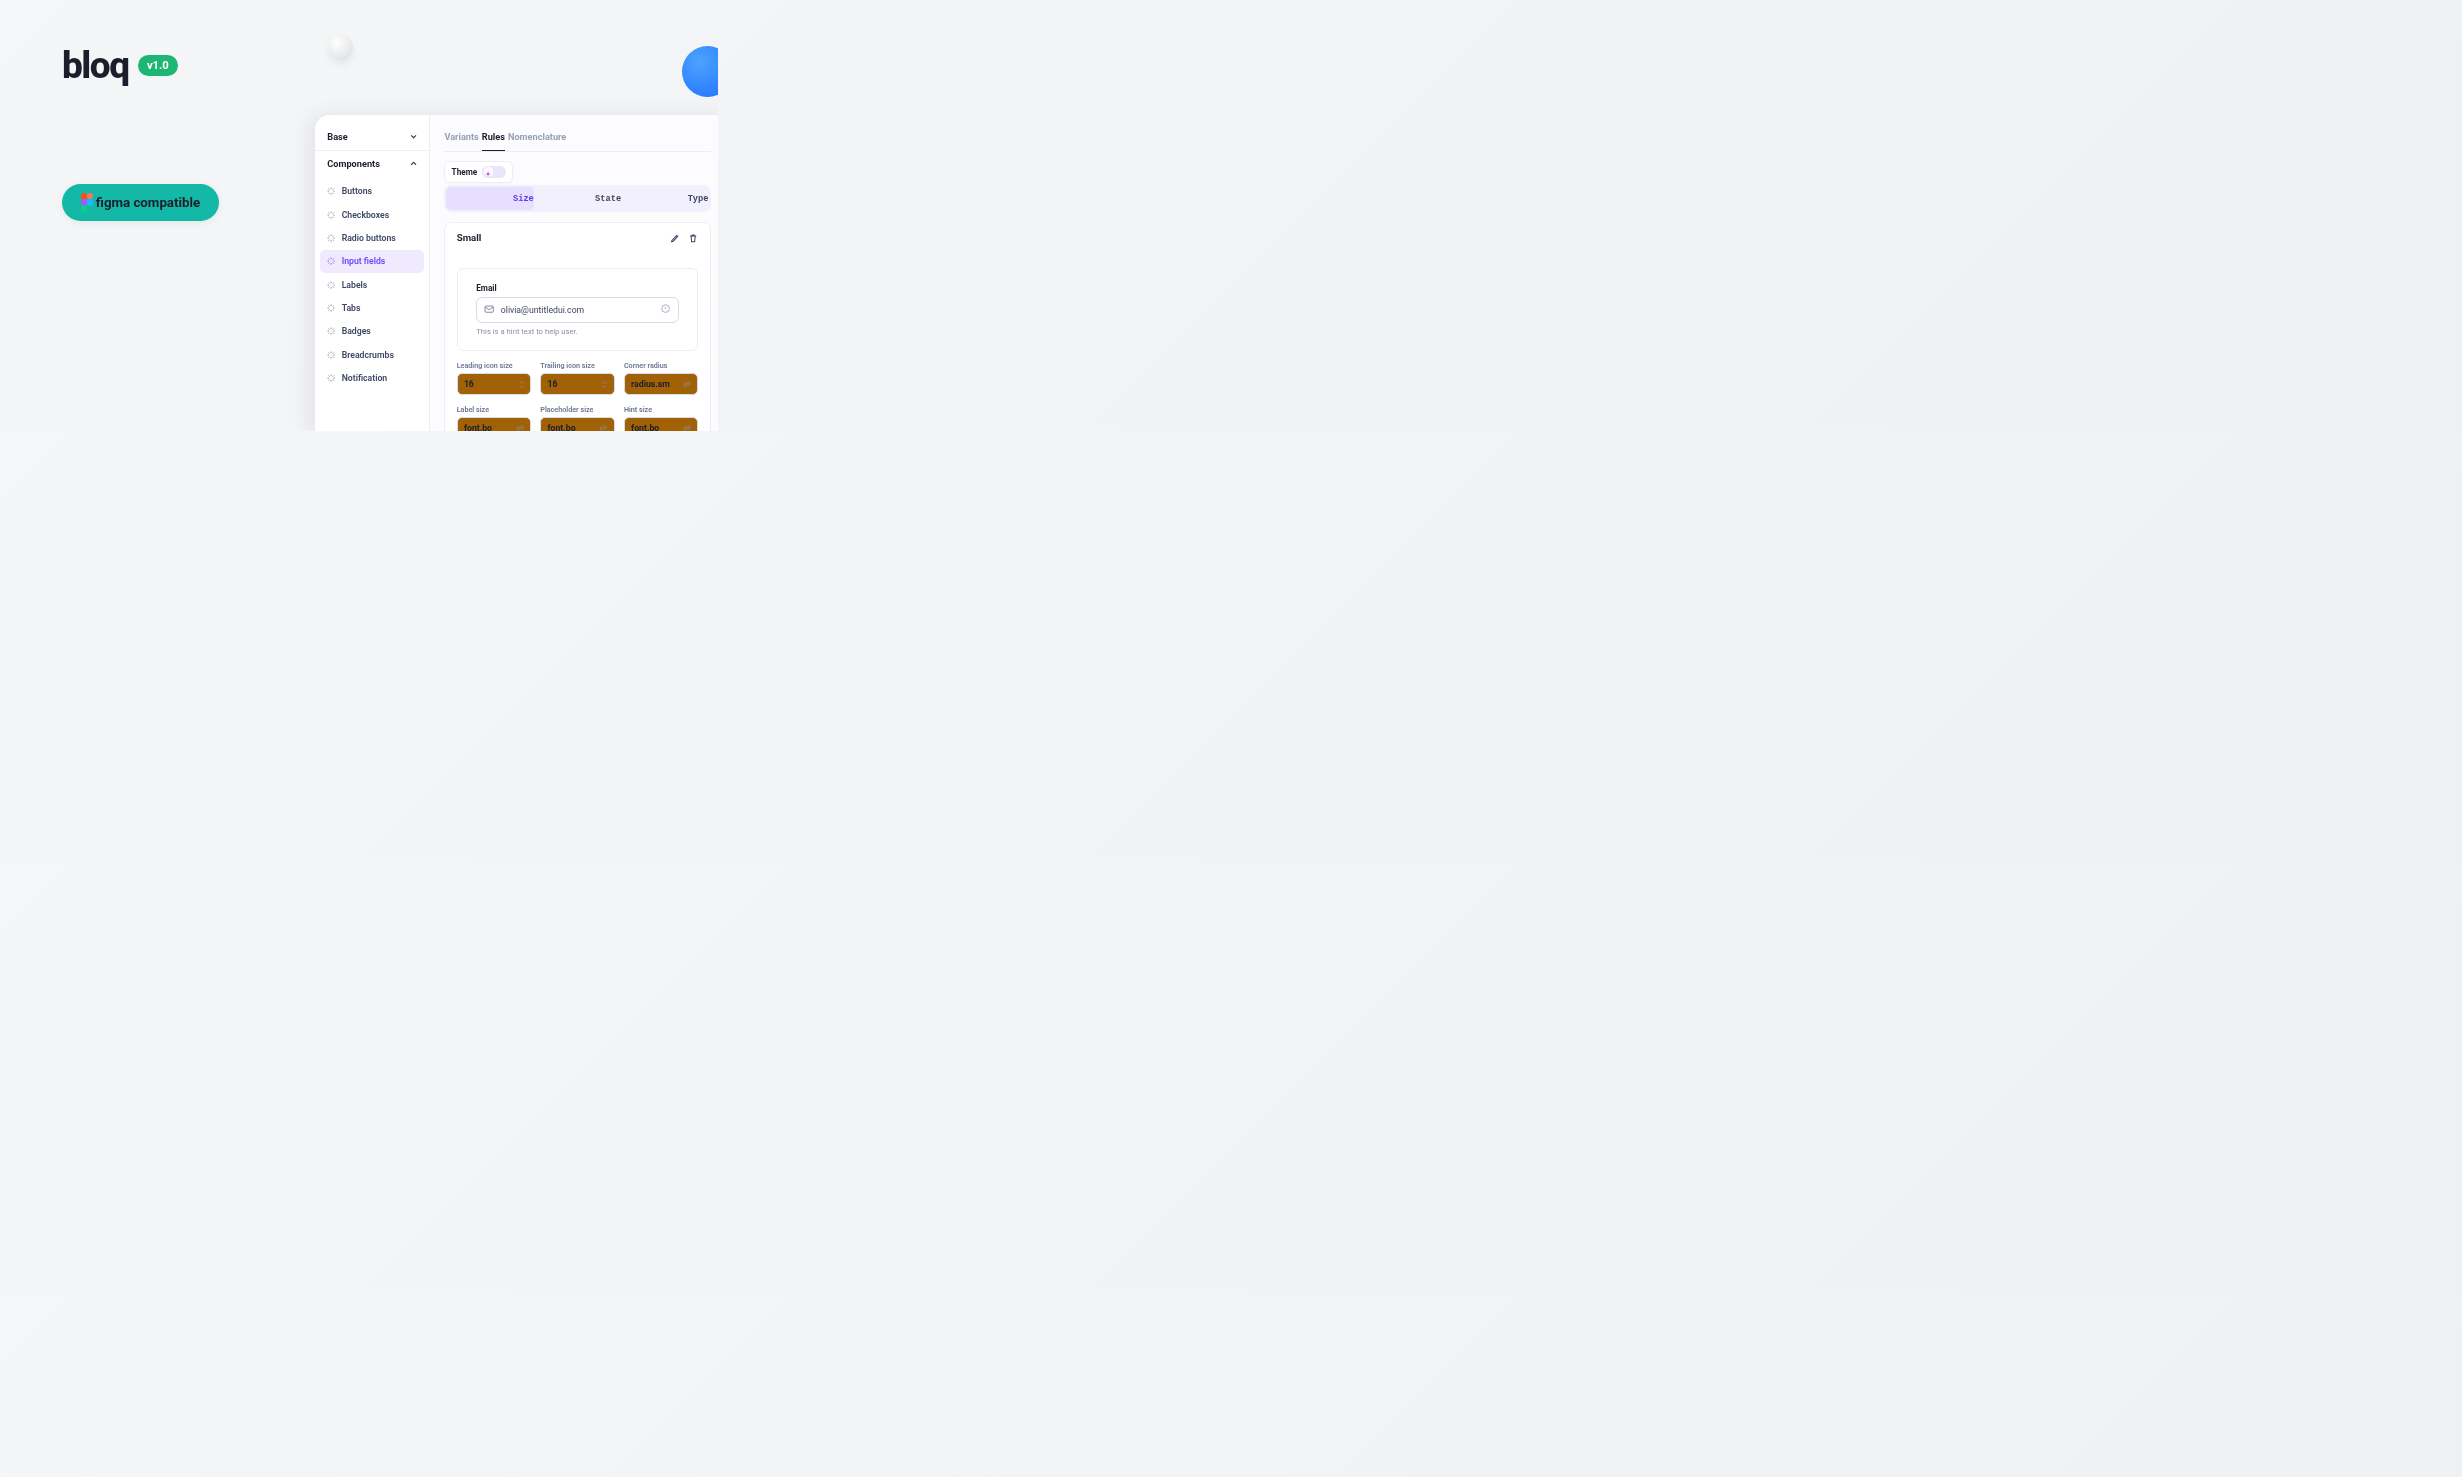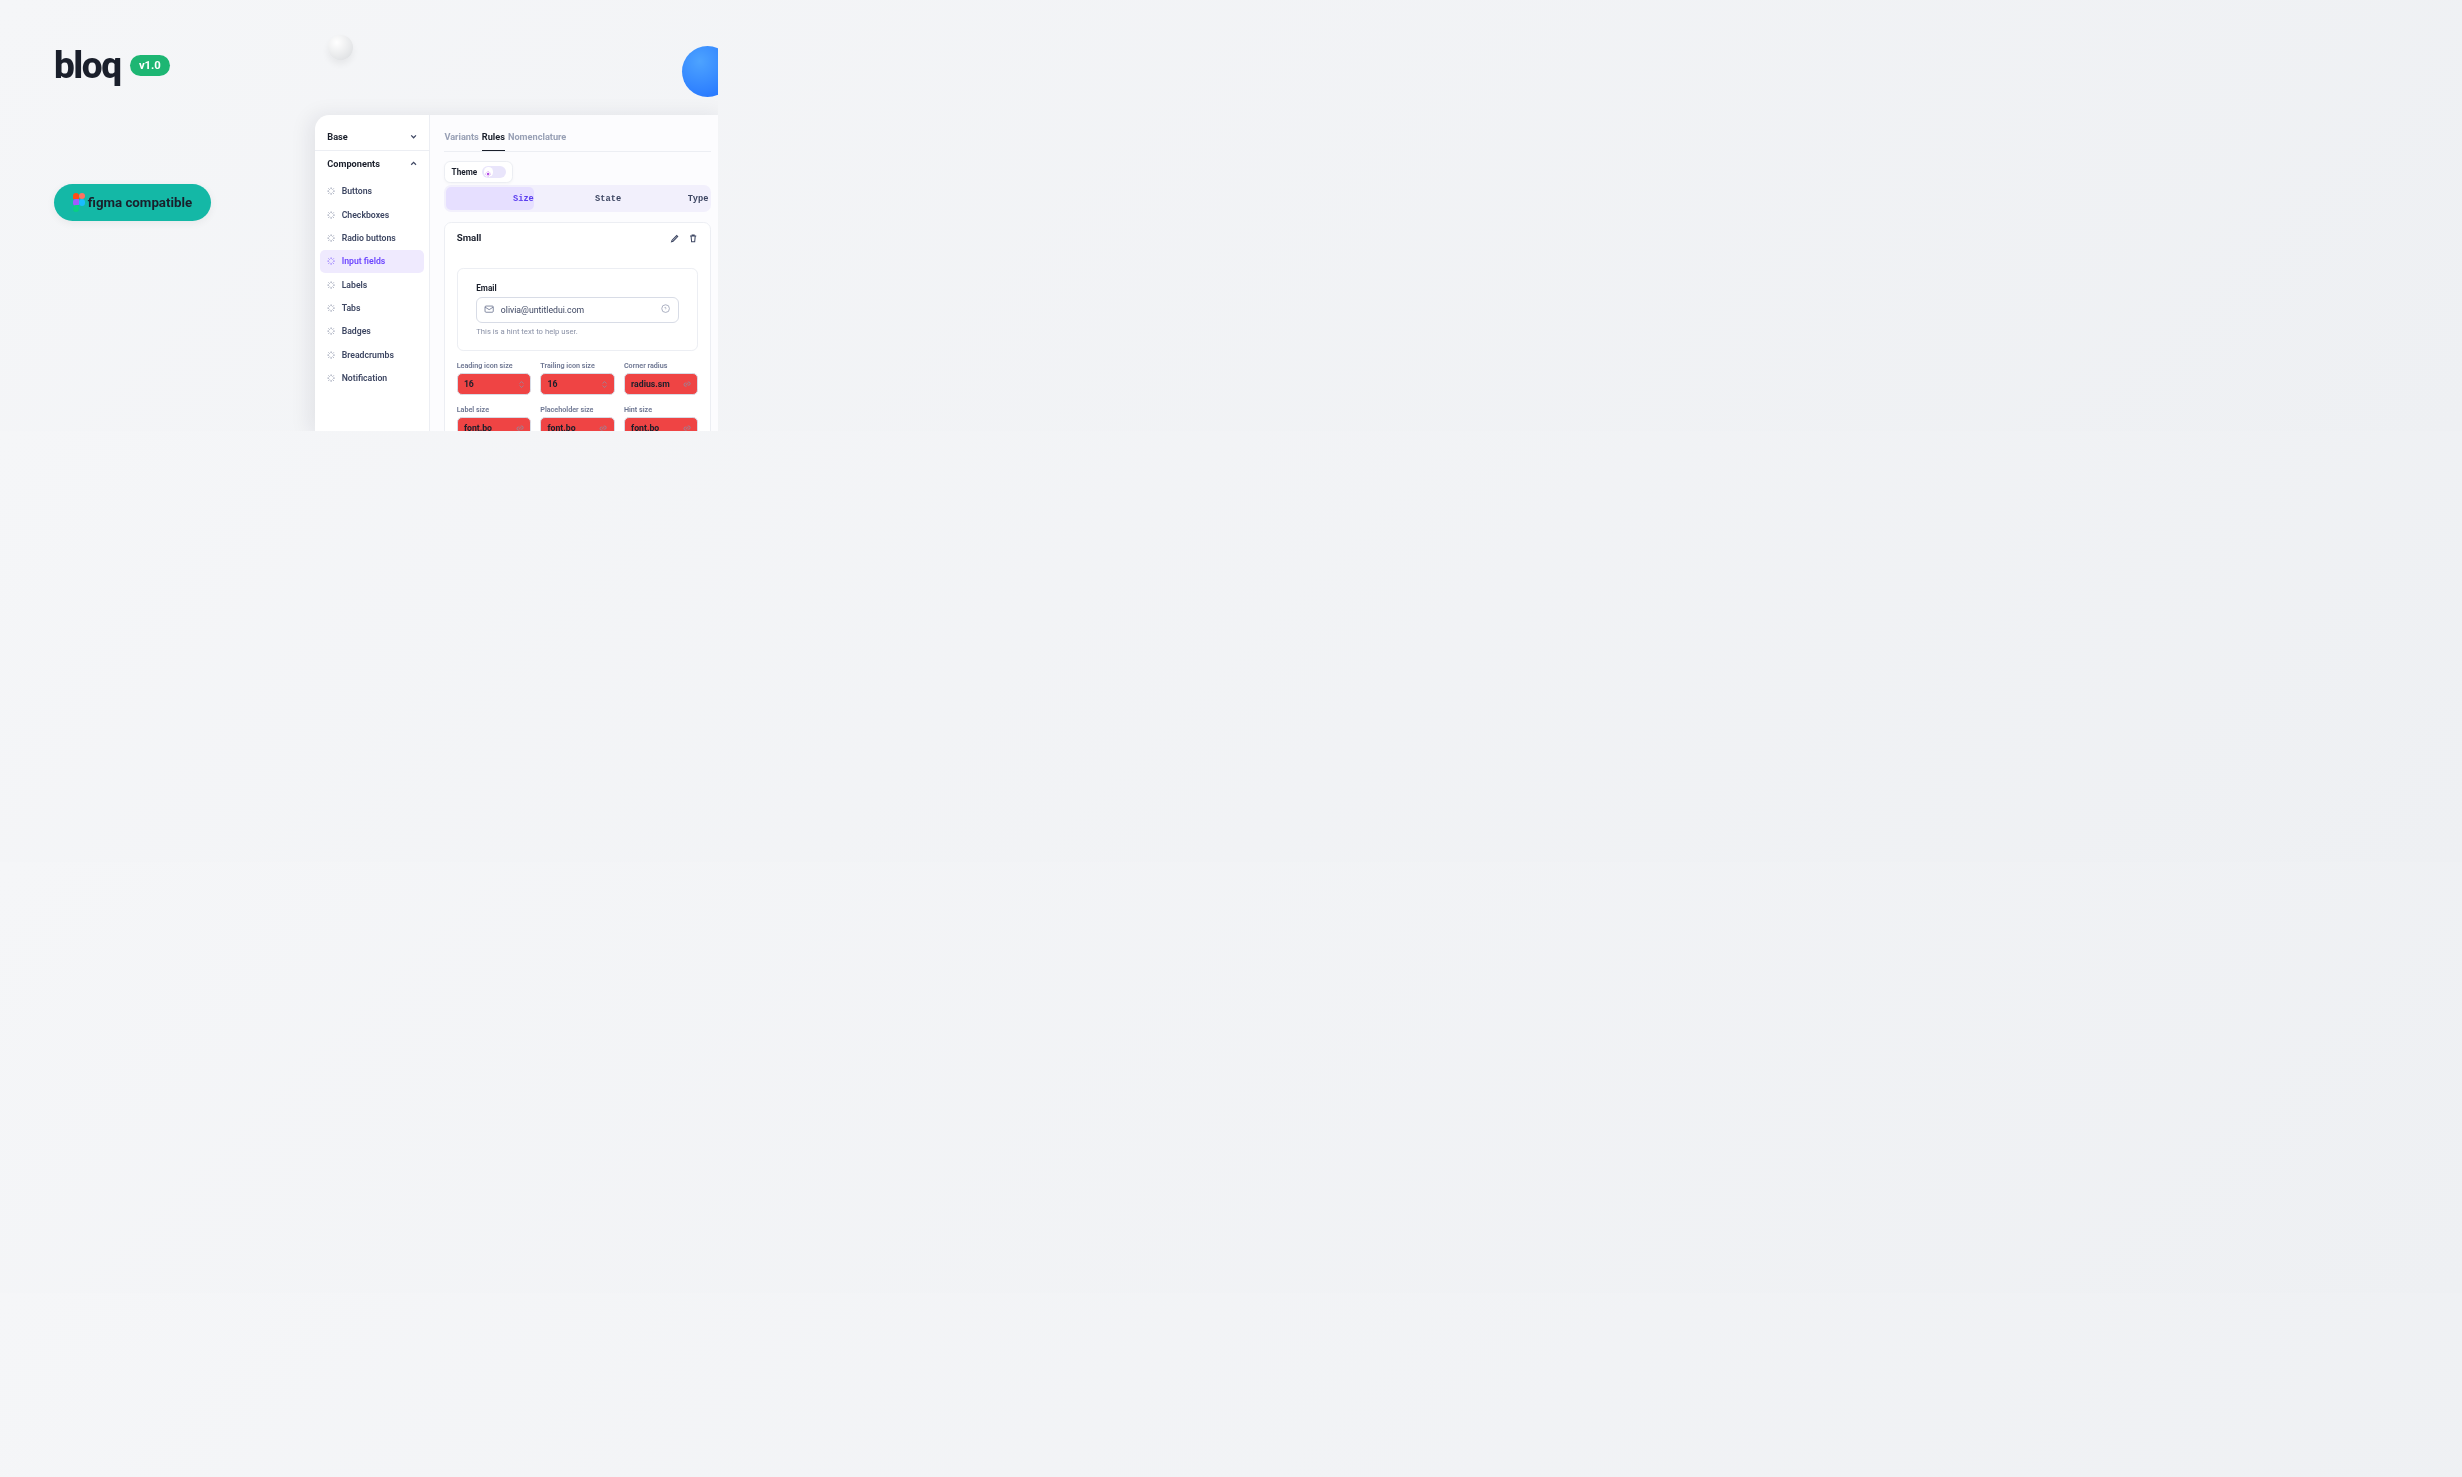--- a/index.html
+++ b/index.html
@@ -9,21 +9,21 @@
   width: 718px;
   height: 431px;
   overflow: hidden;
   position: relative;
 }
 
 
 .hero {
   position: absolute;
   top: 44px;
-  left: 54px;
+  left: 62px;
   width: 256px;
 }
 .logo-row {
   display: flex;
   align-items: center;
   gap: 9.2px;
   margin-bottom: 30px;
 }
 .logo-text {
   font-size: 37px;
@@ -293,21 +293,21 @@
   font-weight: 600;
   margin-bottom: 3.1px;
 }
 .ctrl-input {
   display: flex;
   align-items: center;
   justify-content: space-between;
   border: 0.5px solid #d8dce6;
   border-radius: 5.1px;
   padding: 5.1px 6.2px;
-  background: #ef4444;
+  background: #a16207;
   font-size: 8.7px;
   font-weight: 700;
   color: #1a1f2b;
 }
 .stepper { display: flex; flex-direction: column; gap: 1px; color: #8a91a6; }
 .stepper svg { width: 5.1px; height: 3.1px; }
 .link-icon { width: 8.2px; height: 8.2px; color: #8a91a6; }
 </style>
 </head>
 <body>

